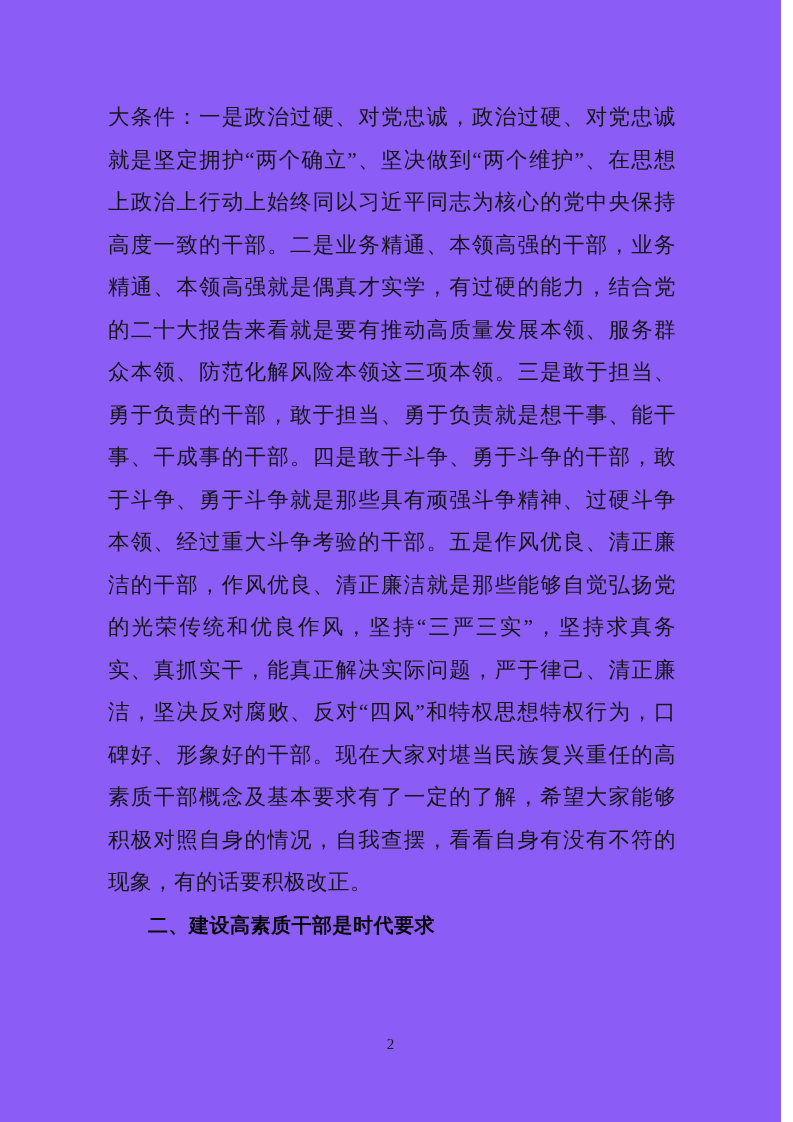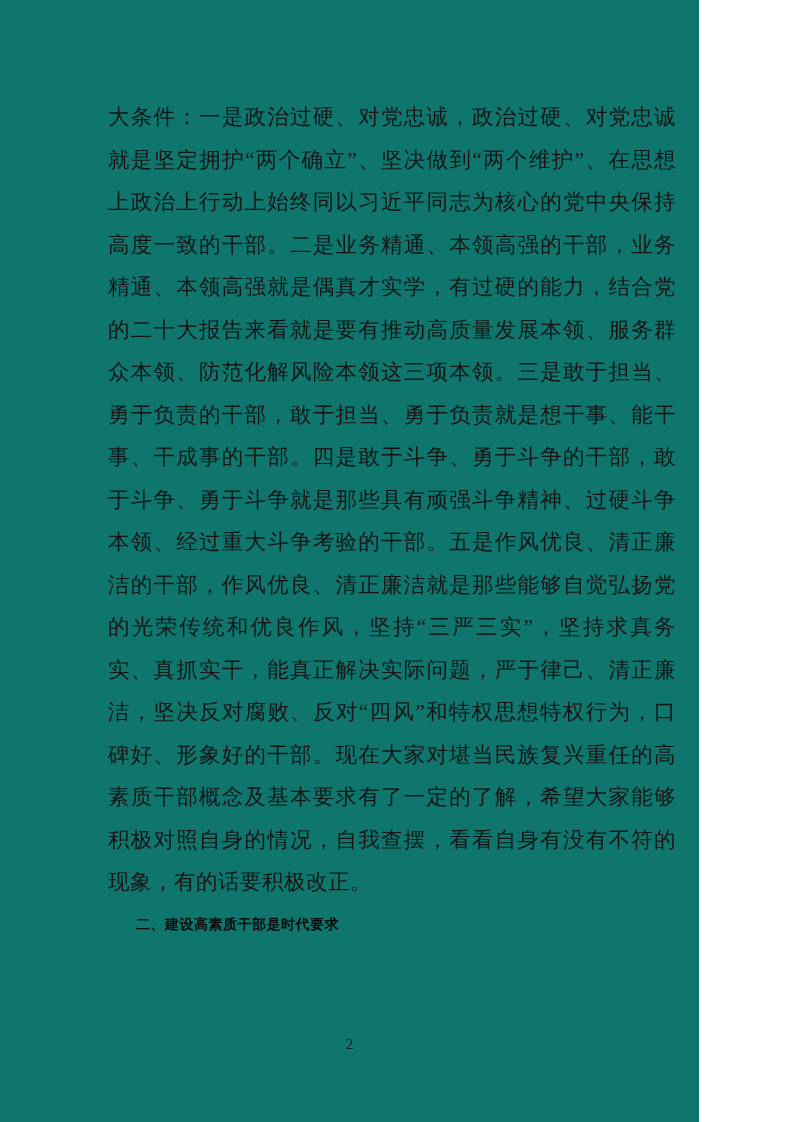--- a/index.html
+++ b/index.html
@@ -2,23 +2,23 @@
 <html><head>
 <meta charset="utf-8">
 <style>
   html, body {
     margin: 0;
     padding: 0;
     background: #ffffff;
   }
   .page {
     position: relative;
-    width: 699px;
+    width: 781px;
     height: 1122px;
-    background: #0f766e;
+    background: #8b5cf6;
     overflow: hidden;
     font-family: "Liberation Serif", "DejaVu Serif", serif;
     color: #151515;
   }
   .doc-content {
     position: absolute;
     left: 108px;
     top: 96px;
     width: 568px;
     text-align: justify;
@@ -29,21 +29,21 @@
     line-height: 42.5px;
     letter-spacing: 0.5px;
     font-weight: 400;
     text-indent: 0;
   }
   .body-para.indent-2 {
     text-indent: 2em;
   }
   .section-heading {
     margin: 0;
-    font-size: 14px;
+    font-size: 20px;
     line-height: 42.5px;
     font-weight: 700;
     text-indent: 2em;
     text-align: left;
     letter-spacing: 0.5px;
     color: #0a0a0a;
   }
   .page-footer {
     position: absolute;
     left: 0;

